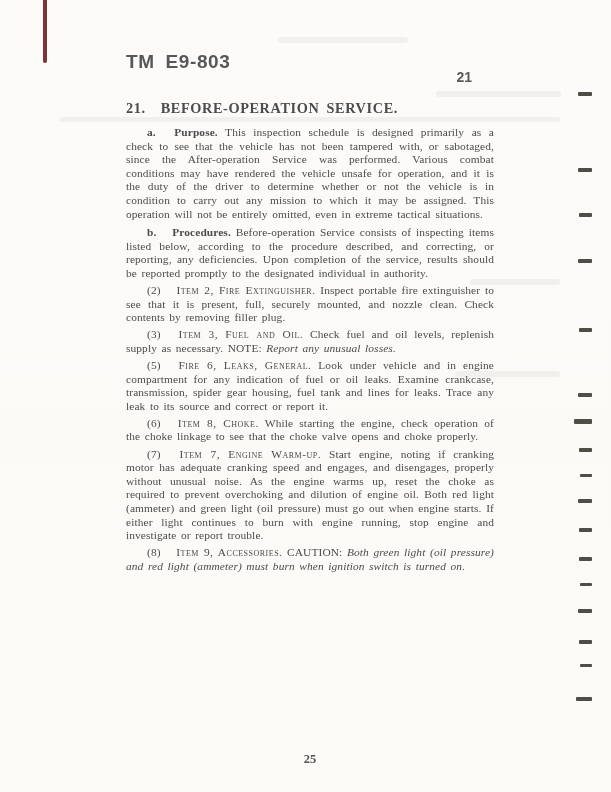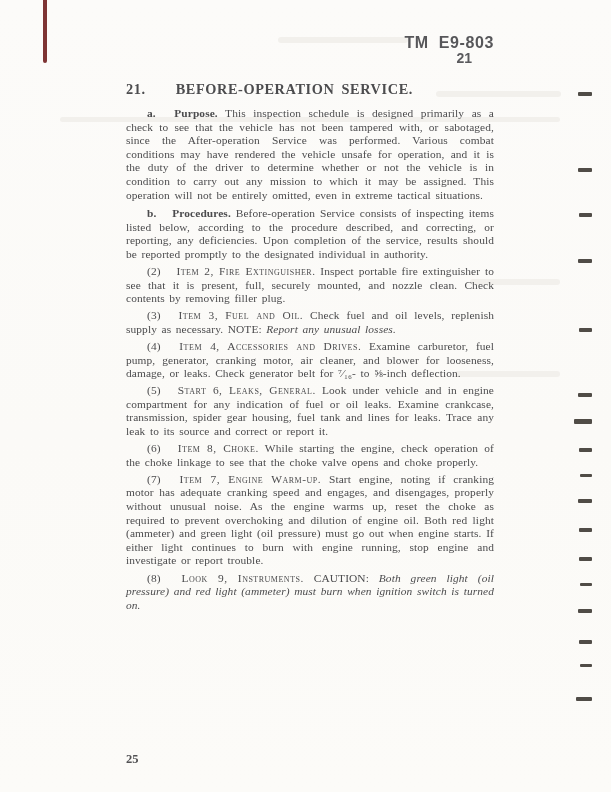--- a/index.html
+++ b/index.html
@@ -25,63 +25,63 @@
     background: #38332d; opacity: 0.88;
   }
   .streak {
     position: absolute; border-radius: 3px; background: #f2f0ec;
   }
   
   .col {
     position: absolute; left: 126px; top: 0; width: 368px; height: 792px;
   }
   .tm {
-    margin-top: 34px;
-    text-align: right;
+    margin-top: 53px;
+    text-align: left;
     font-family: "Liberation Sans", "DejaVu Sans", sans-serif;
-    font-weight: bold; font-size: 16px; line-height: 17px;
+    font-weight: bold; font-size: 19px; line-height: 17px;
     letter-spacing: 0.6px; word-spacing: 5px; color: #57575a;
   }
   .pref {
     text-align: right; padding-right: 22px;
     font-family: "Liberation Sans", "DejaVu Sans", sans-serif;
     font-weight: bold; font-size: 14px; line-height: 14px; color: #5a5a5d;
   }
   .title {
     margin: 9px 0 0 0;
     text-align: center;
     font-family: "Liberation Sans", "DejaVu Sans", sans-serif;
     font-weight: bold; font-size: 12.8px; line-height: 15px;
     letter-spacing: 0.7px; word-spacing: 3px; color: #59595b;
   }
   .sect {
     margin: 16px 0 9px 0;
     font-size: 14.3px; font-weight: bold; letter-spacing: 0.6px;
     color: #4c4c4e; line-height: 17px;
   }
-  .sect .num { margin-right: 30px; }
+  .sect .num { margin-right: 15px; }
   .sect .st  { word-spacing: 3px; }
   
   .body { font-size: 11.4px; line-height: 13.6px; letter-spacing: 0.1px; }
   .body p {
     margin: 0 0 3.5px 0;
     text-indent: 21px;
     text-align: justify;
     word-spacing: 1.6px;
   }
   .body p.spaced { margin-top: 5px; }
   .b   { font-weight: bold; }
   .i   { font-style: italic; }
   .sc  { font-variant: small-caps; letter-spacing: 0.5px; }
   .lead{ margin-right: 11px; }
   .n   { }
   
   .footer-num {
     position: absolute; left: 0; top: 752px; width: 368px;
-    font-weight: bold; font-size: 12.5px; color: #525254;
+    text-align: center; font-weight: bold; font-size: 12.5px; color: #525254;
   }
 </style>
 </head>
 <body>
 
 <div class="page">
 
   <div class="red-line" style="background: rgb(112, 30, 30);"></div>
   <div id="marks">
       <div class="scan-mark" style="top: 92px; width: 14px; height: 4px; background: rgb(56, 51, 45);"></div>
@@ -117,23 +117,22 @@
 
     <h2 class="sect">
       <span class="num">21.</span><span class="st">BEFORE-OPERATION SERVICE.</span>
     </h2>
 
     <div class="body" id="body-paragraphs">
         <p><span class="b lead">a.</span> <span class="b">Purpose.</span> <span class="n">This inspection schedule is designed primarily as a check to see that the vehicle has not been tampered with, or sabotaged, since the After-operation Service was performed. Various combat conditions may have rendered the vehicle unsafe for operation, and it is the duty of the driver to determine whether or not the vehicle is in condition to carry out any mission to which it may be assigned. This operation will not be entirely omitted, even in extreme tactical situations.</span></p>
         <p class="spaced"><span class="b lead">b.</span> <span class="b">Procedures.</span> <span class="n">Before-operation Service consists of inspecting items listed below, according to the procedure described, and correcting, or reporting, any deficiencies. Upon completion of the service, results should be reported promptly to the designated individual in authority.</span></p>
         <p><span class="n lead">(2)</span> <span class="sc">Item 2, Fire Extinguisher.</span> <span class="n">Inspect portable fire extinguisher to see that it is present, full, securely mounted, and nozzle clean. Check contents by removing filler plug.</span></p>
         <p><span class="n lead">(3)</span> <span class="sc">Item 3, Fuel and Oil.</span> <span class="n">Check fuel and oil levels, replenish supply as necessary. NOTE:</span> <span class="i">Report any unusual losses.</span></p>
-        <p><span class="n lead">(4)</span> <span class="sc">Item 4, Accessories and Drives.</span> <span class="n">Examine carburetor, fuel pump, generator, cranking motor, air cleaner, and blower for looseness, damage, or leaks. Check generator belt for ⁷⁄₁₆- to ⅝-inch deflection.</span></p>
-        <p><span class="n lead">(5)</span> <span class="sc">Start 6, Leaks, General.</span> <span class="n">Look under vehicle and in engine compartment for any indication of fuel or oil leaks. Examine crankcase, transmission, spider gear housing, fuel tank and lines for leaks. Trace any leak to its source and correct or report it.</span></p>
+        <p><span class="n lead">(5)</span> <span class="sc">Fire 6, Leaks, General.</span> <span class="n">Look under vehicle and in engine compartment for any indication of fuel or oil leaks. Examine crankcase, transmission, spider gear housing, fuel tank and lines for leaks. Trace any leak to its source and correct or report it.</span></p>
         <p><span class="n lead">(6)</span> <span class="sc">Item 8, Choke.</span> <span class="n">While starting the engine, check operation of the choke linkage to see that the choke valve opens and choke properly.</span></p>
         <p><span class="n lead">(7)</span> <span class="sc">Item 7, Engine Warm-up.</span> <span class="n">Start engine, noting if cranking motor has adequate cranking speed and engages, and disengages, properly without unusual noise. As the engine warms up, reset the choke as required to prevent overchoking and dilution of engine oil. Both red light (ammeter) and green light (oil pressure) must go out when engine starts. If either light continues to burn with engine running, stop engine and investigate or report trouble.</span></p>
-        <p><span class="n lead">(8)</span> <span class="sc">Look 9, Instruments.</span> <span class="n">CAUTION:</span> <span class="i">Both green light (oil pressure) and red light (ammeter) must burn when ignition switch is turned on.</span></p>
+        <p><span class="n lead">(8)</span> <span class="sc">Item 9, Accessories.</span> <span class="n">CAUTION:</span> <span class="i">Both green light (oil pressure) and red light (ammeter) must burn when ignition switch is turned on.</span></p>
       </div>
 
     <div class="footer-num">25</div>
 
   </div>
 </div>
 
 </body></html>

